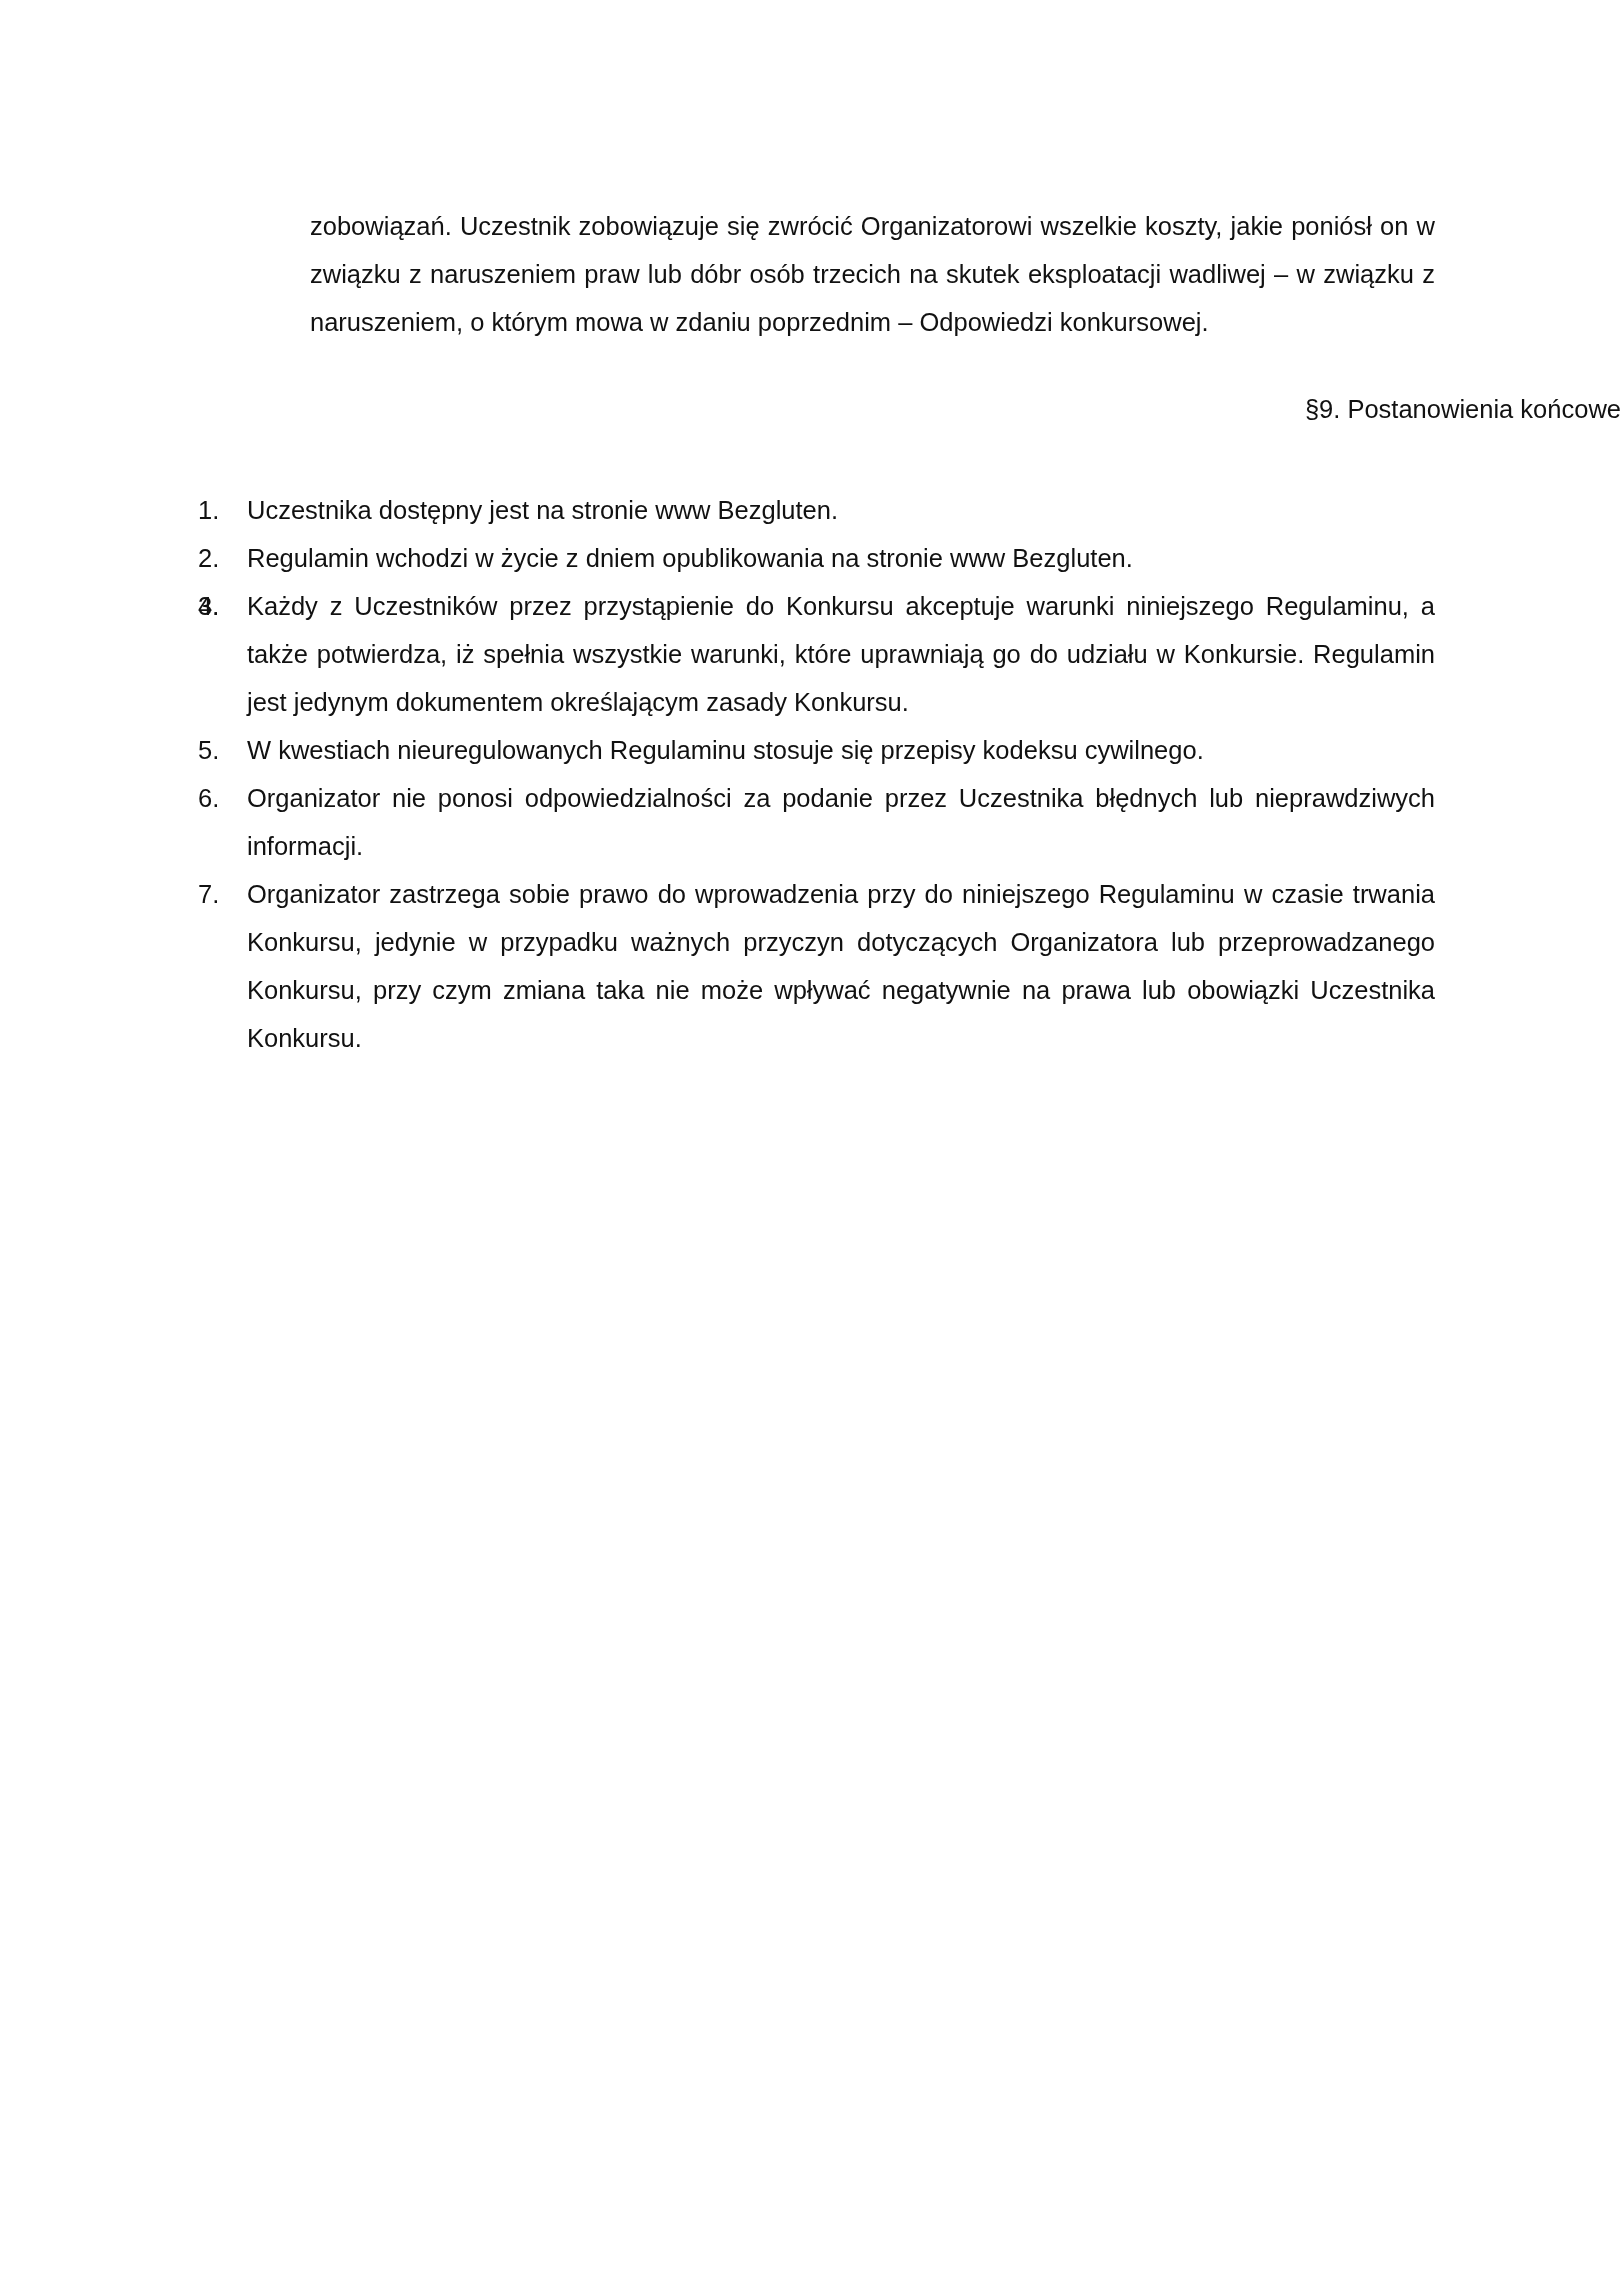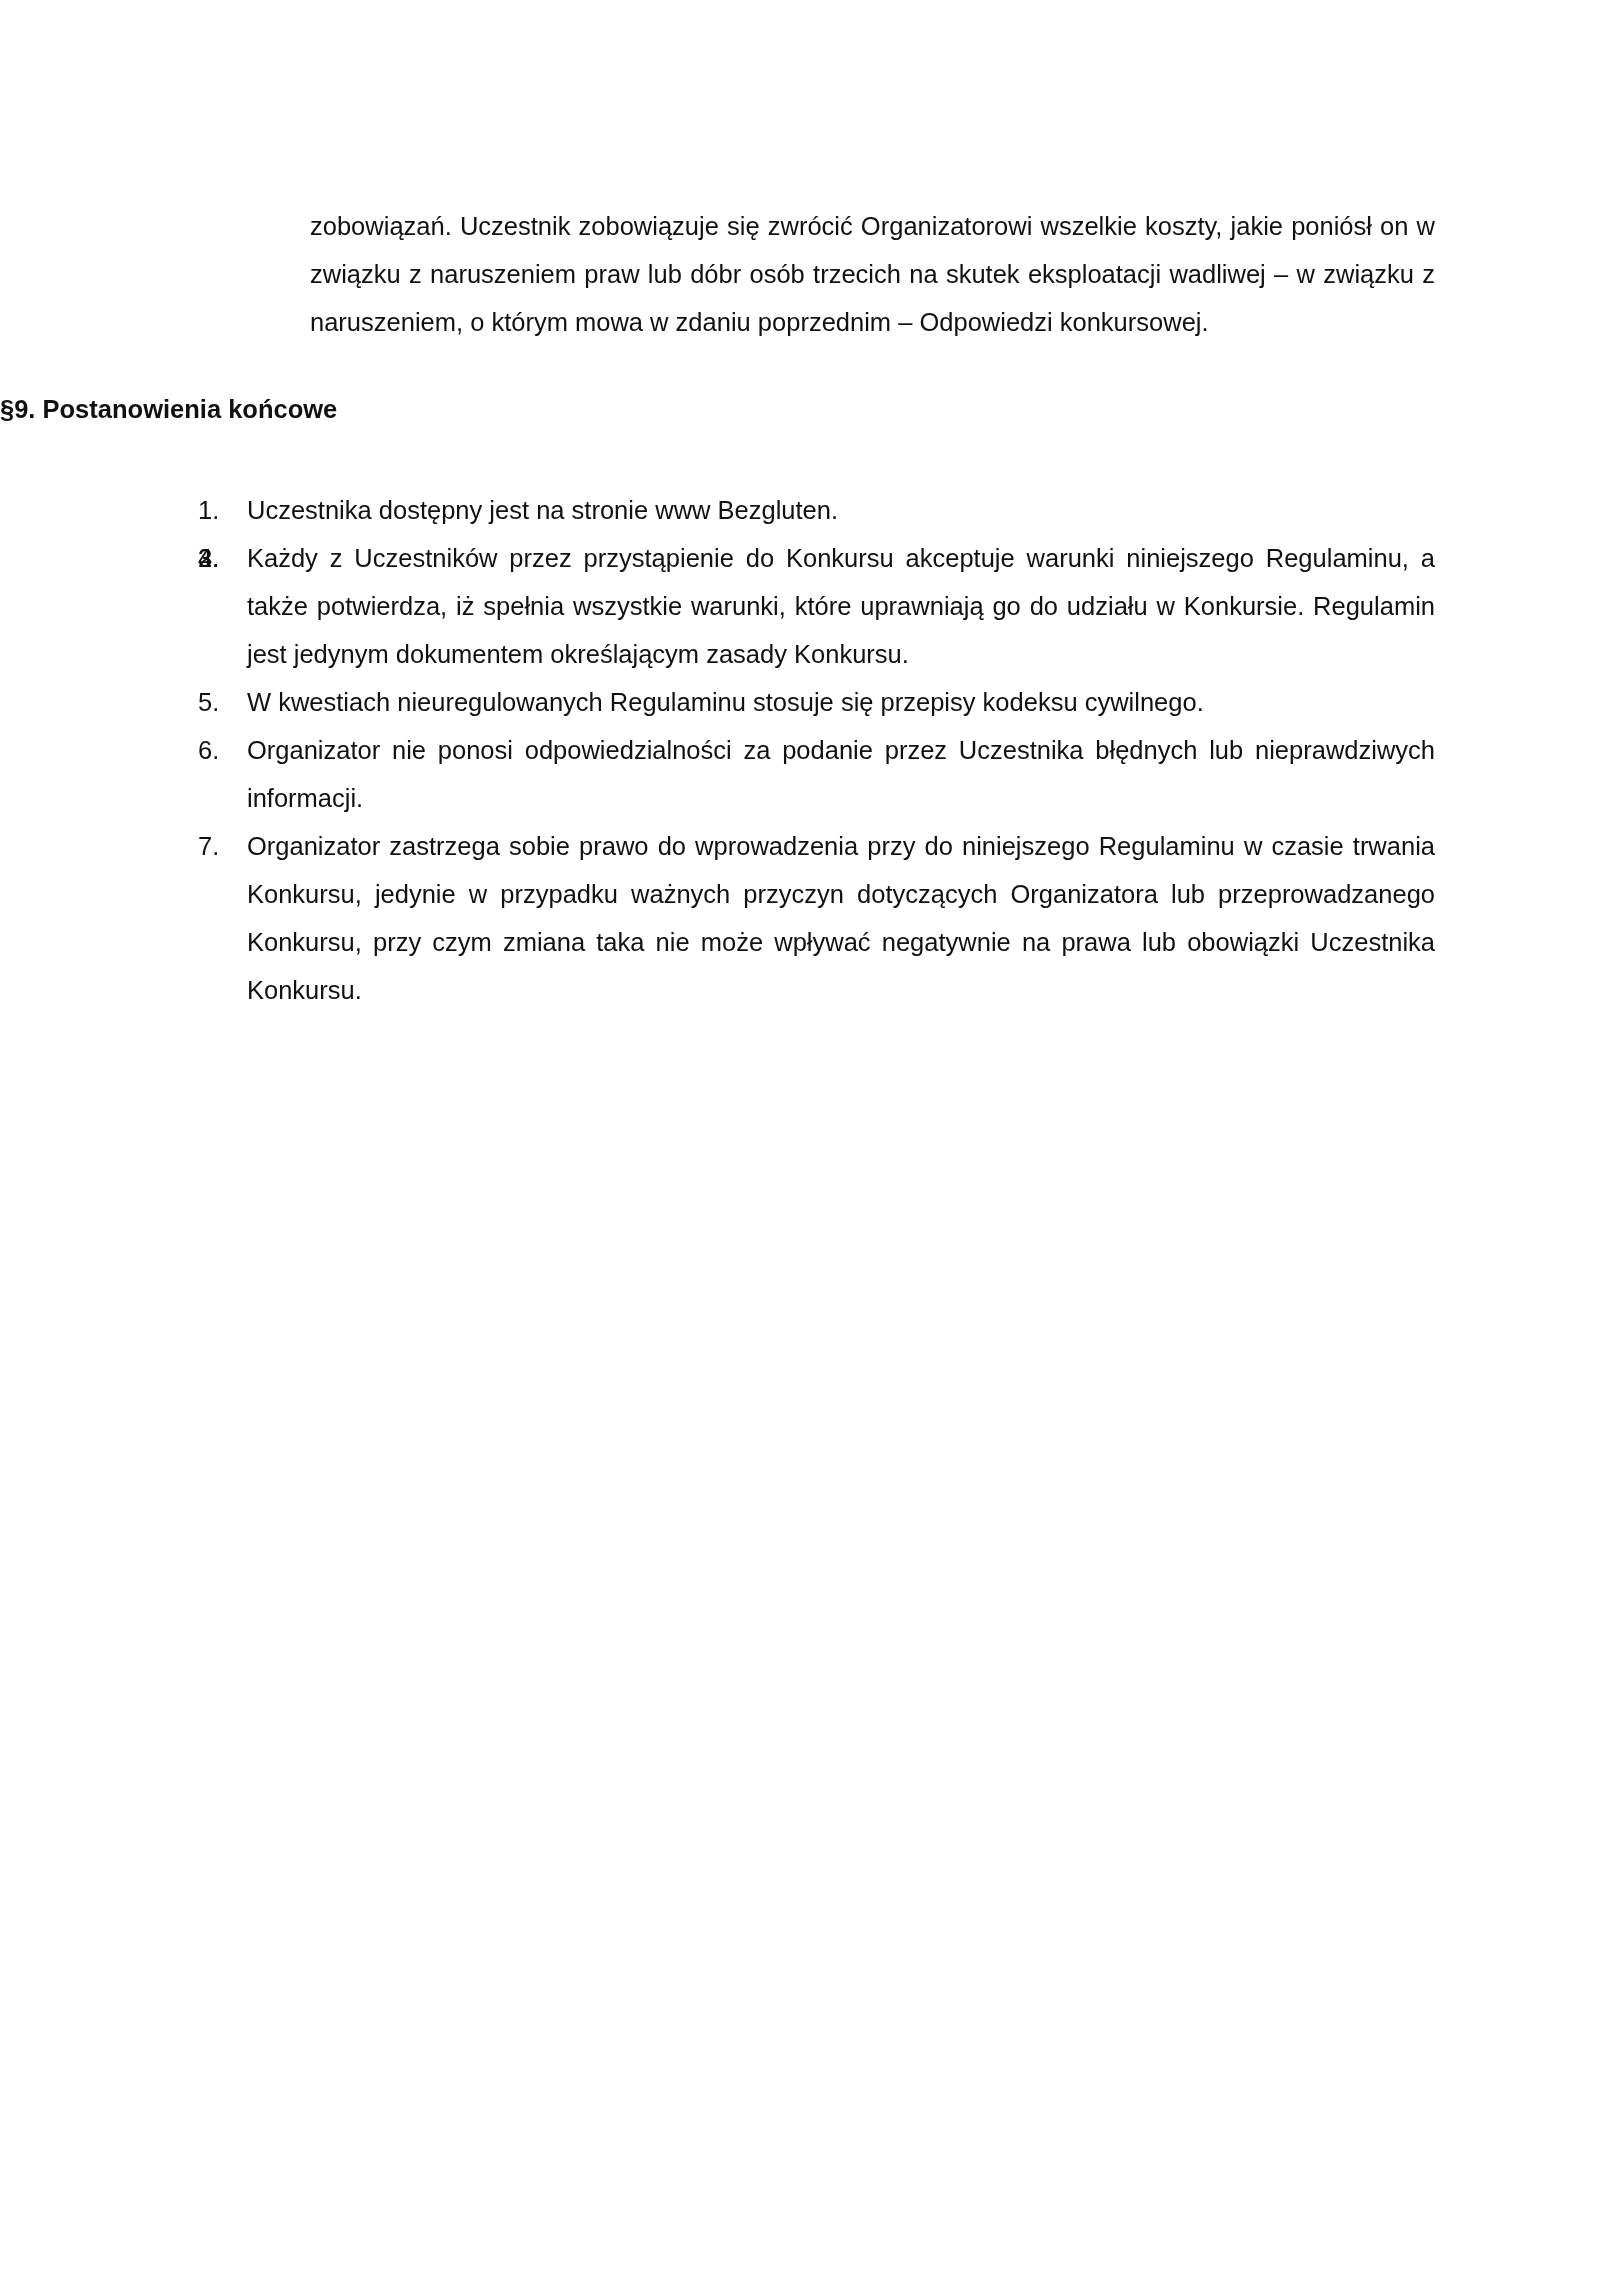--- a/index.html
+++ b/index.html
@@ -6,22 +6,22 @@
   body {
     width: 1621px; height: 2292px; position: relative; overflow: hidden;
     font-family: "Liberation Sans", sans-serif; color: #111111;
   }
   .page { position: absolute; left: 0; top: 0; width: 1621px; height: 2292px; margin-top: 10px; }
   .cont {
     position: absolute; left: 310px; top: 192px; width: 1125px;
     font-size: 25.5px; line-height: 48px; text-align: justify; text-align-last: left;
   }
   .heading {
-    position: absolute; left: 0; width: 1621px; top: 380px; text-align: left;
-    font-size: 25.5px; font-weight: bold; line-height: 39px;
+    position: absolute; left: 0; width: 1621px; top: 380px; text-align: right;
+    font-size: 25.5px; font-weight: normal; line-height: 39px;
   }
   .list {
     position: absolute; left: 198px; top: 476px; width: 1237px;
     margin: 0; padding: 0; list-style: none;
     font-size: 25.5px; line-height: 48px;
   }
   .list li { position: relative; padding-left: 49px; text-align: justify; text-align-last: left; }
   .list li .num { position: absolute; left: 0; top: 0; }
   .list li.j6 .txt, .list li.j7 .txt { text-align: justify; }
 </style>
@@ -33,20 +33,21 @@
 
   <div class="heading">§9. Postanowienia końcowe</div>
 
   <ol class="list">
     <li>
       <span class="num">1.</span>
       <span class="txt">Uczestnika dostępny jest na stronie www Bezgluten.</span>
     </li>
     <li>
       <span class="num">2.</span>
+      <span class="txt">Regulamin wchodzi w życie z dniem opublikowania na stronie www Bezgluten.</span>
     </li>
     <li>
       <span class="num">3.</span>
     </li>
     <li>
       <span class="num">4.</span>
       <span class="txt">Każdy z Uczestników przez przystąpienie do Konkursu akceptuje warunki niniejszego Regulaminu, a także potwierdza, iż spełnia wszystkie warunki, które uprawniają go do udziału w Konkursie. Regulamin jest jedynym dokumentem określającym zasady Konkursu.</span>
     </li>
     <li>
       <span class="num">5.</span>

